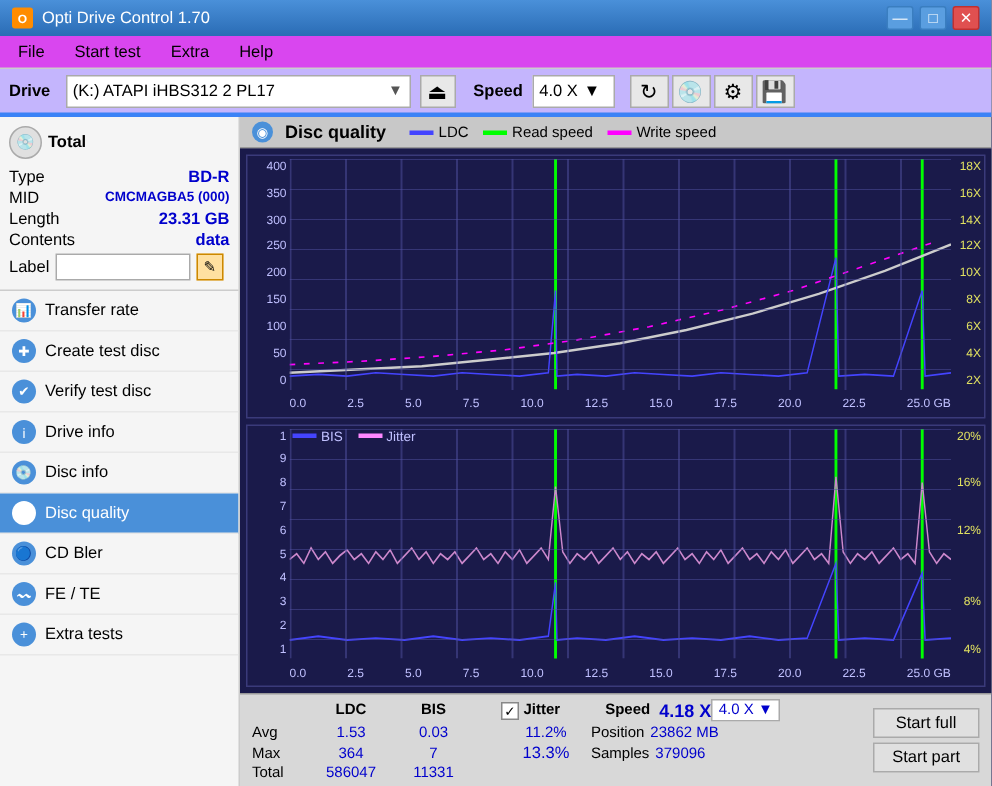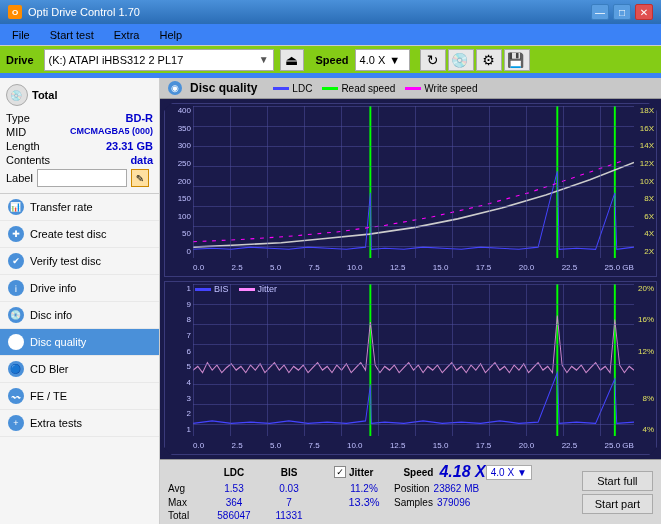--- a/index.html
+++ b/index.html
@@ -17,34 +17,34 @@
     }
     .titlebar-left { display: flex; align-items: center; gap: 6px; }
     .titlebar-icon { width: 14px; height: 14px; background: #ff8c00; border-radius: 2px; display: flex; align-items: center; justify-content: center; font-size: 8px; color: white; font-weight: bold; }
     .titlebar-title { font-size: 11px; font-weight: normal; }
     .titlebar-controls { display: flex; gap: 4px; }
     .titlebar-btn { width: 18px; height: 16px; background: #5a9ee0; border: 1px solid #3a7ec0; color: white; font-size: 10px; display: flex; align-items: center; justify-content: center; cursor: pointer; border-radius: 2px; }
     .titlebar-btn.close { background: #e05050; border-color: #c03030; }
 
     
     .menubar {
-      background: #3b82f6;
+      background: #d946ef;
       border-bottom: 1px solid #ccc;
       display: flex;
       align-items: center;
       padding: 2px 6px;
       height: 22px;
       gap: 8px;
     }
     .menu-item { padding: 2px 6px; cursor: pointer; font-size: 11px; color: #000; }
 
     
     .drivebar {
-      background: #84cc16;
-      border-bottom: 5px solid #3b82f6;
+      background: #c4b5fd;
+      border-bottom: 3px solid #3b82f6;
       display: flex;
       align-items: center;
       padding: 3px 6px;
       height: 32px;
       gap: 6px;
     }
     .drive-label { font-size: 11px; font-weight: bold; color: #000; margin-right: 4px; }
     .drive-select {
       display: flex; align-items: center;
       border: 1px solid #aaa;
@@ -148,21 +148,21 @@
       display: flex; align-items: center; gap: 8px;
       border-bottom: 1px solid #999;
     }
     .chart-icon { width: 14px; height: 14px; background: #4a90d9; border-radius: 7px; display: flex; align-items: center; justify-content: center; color: white; font-size: 9px; }
     .chart-title { font-size: 12px; font-weight: bold; color: #000; }
     .legend { display: flex; gap: 10px; align-items: center; margin-left: 8px; }
     .legend-item { display: flex; align-items: center; gap: 3px; font-size: 10px; }
     .legend-color { width: 16px; height: 3px; }
 
     
-    .charts-area { flex: 1; display: flex; flex-direction: column; background: #1a1a4a; padding: 4px; gap: 4px; overflow: hidden; border-radius: 26px; }
+    .charts-area { flex: 1; display: flex; flex-direction: column; background: #1a1a4a; padding: 4px; gap: 4px; overflow: hidden; }
 
     
     .chart-container { flex: 1; position: relative; background: #1a1a4a; border: 1px solid #3a3a7a; }
 
     
     .grid-bg {
       position: absolute; top: 0; left: 0; right: 0; bottom: 0;
       background-image:
         linear-gradient(rgba(80,80,160,0.5) 1px, transparent 1px),
         linear-gradient(90deg, rgba(80,80,160,0.5) 1px, transparent 1px);
@@ -482,21 +482,21 @@
           <span style="width:36px; font-size:10px;"></span>
           <span style="width:60px; font-size:10px; font-weight:bold; text-align:center;">LDC</span>
           <span style="width:50px; font-size:10px; font-weight:bold; text-align:center;">BIS</span>
           <span style="width:20px;"></span>
           <div class="jitter-check">
             <div class="checkbox">✓</div>
             <span style="font-size:10px; font-weight:bold;">Jitter</span>
           </div>
           <span style="width:30px;"></span>
           <span style="font-size:10px; font-weight:bold;">Speed</span>
-          <span class="speed-result" style="margin-left:6px; font-size:16px;font-style:italic;">4.18 X</span>
+          <span class="speed-result" style="margin-left:6px; font-size:12px;">4.18 X</span>
           <div class="speed-select-right">
             <span>4.0 X</span>
             <span> ▼</span>
           </div>
         </div>
 
         <div style="display:flex; align-items:center;">
           <span style="width:36px; font-size:10px;">Avg</span>
           <span style="width:60px; font-size:10px; color:#0000cc; text-align:center;">1.53</span>
           <span style="width:50px; font-size:10px; color:#0000cc; text-align:center;">0.03</span>

